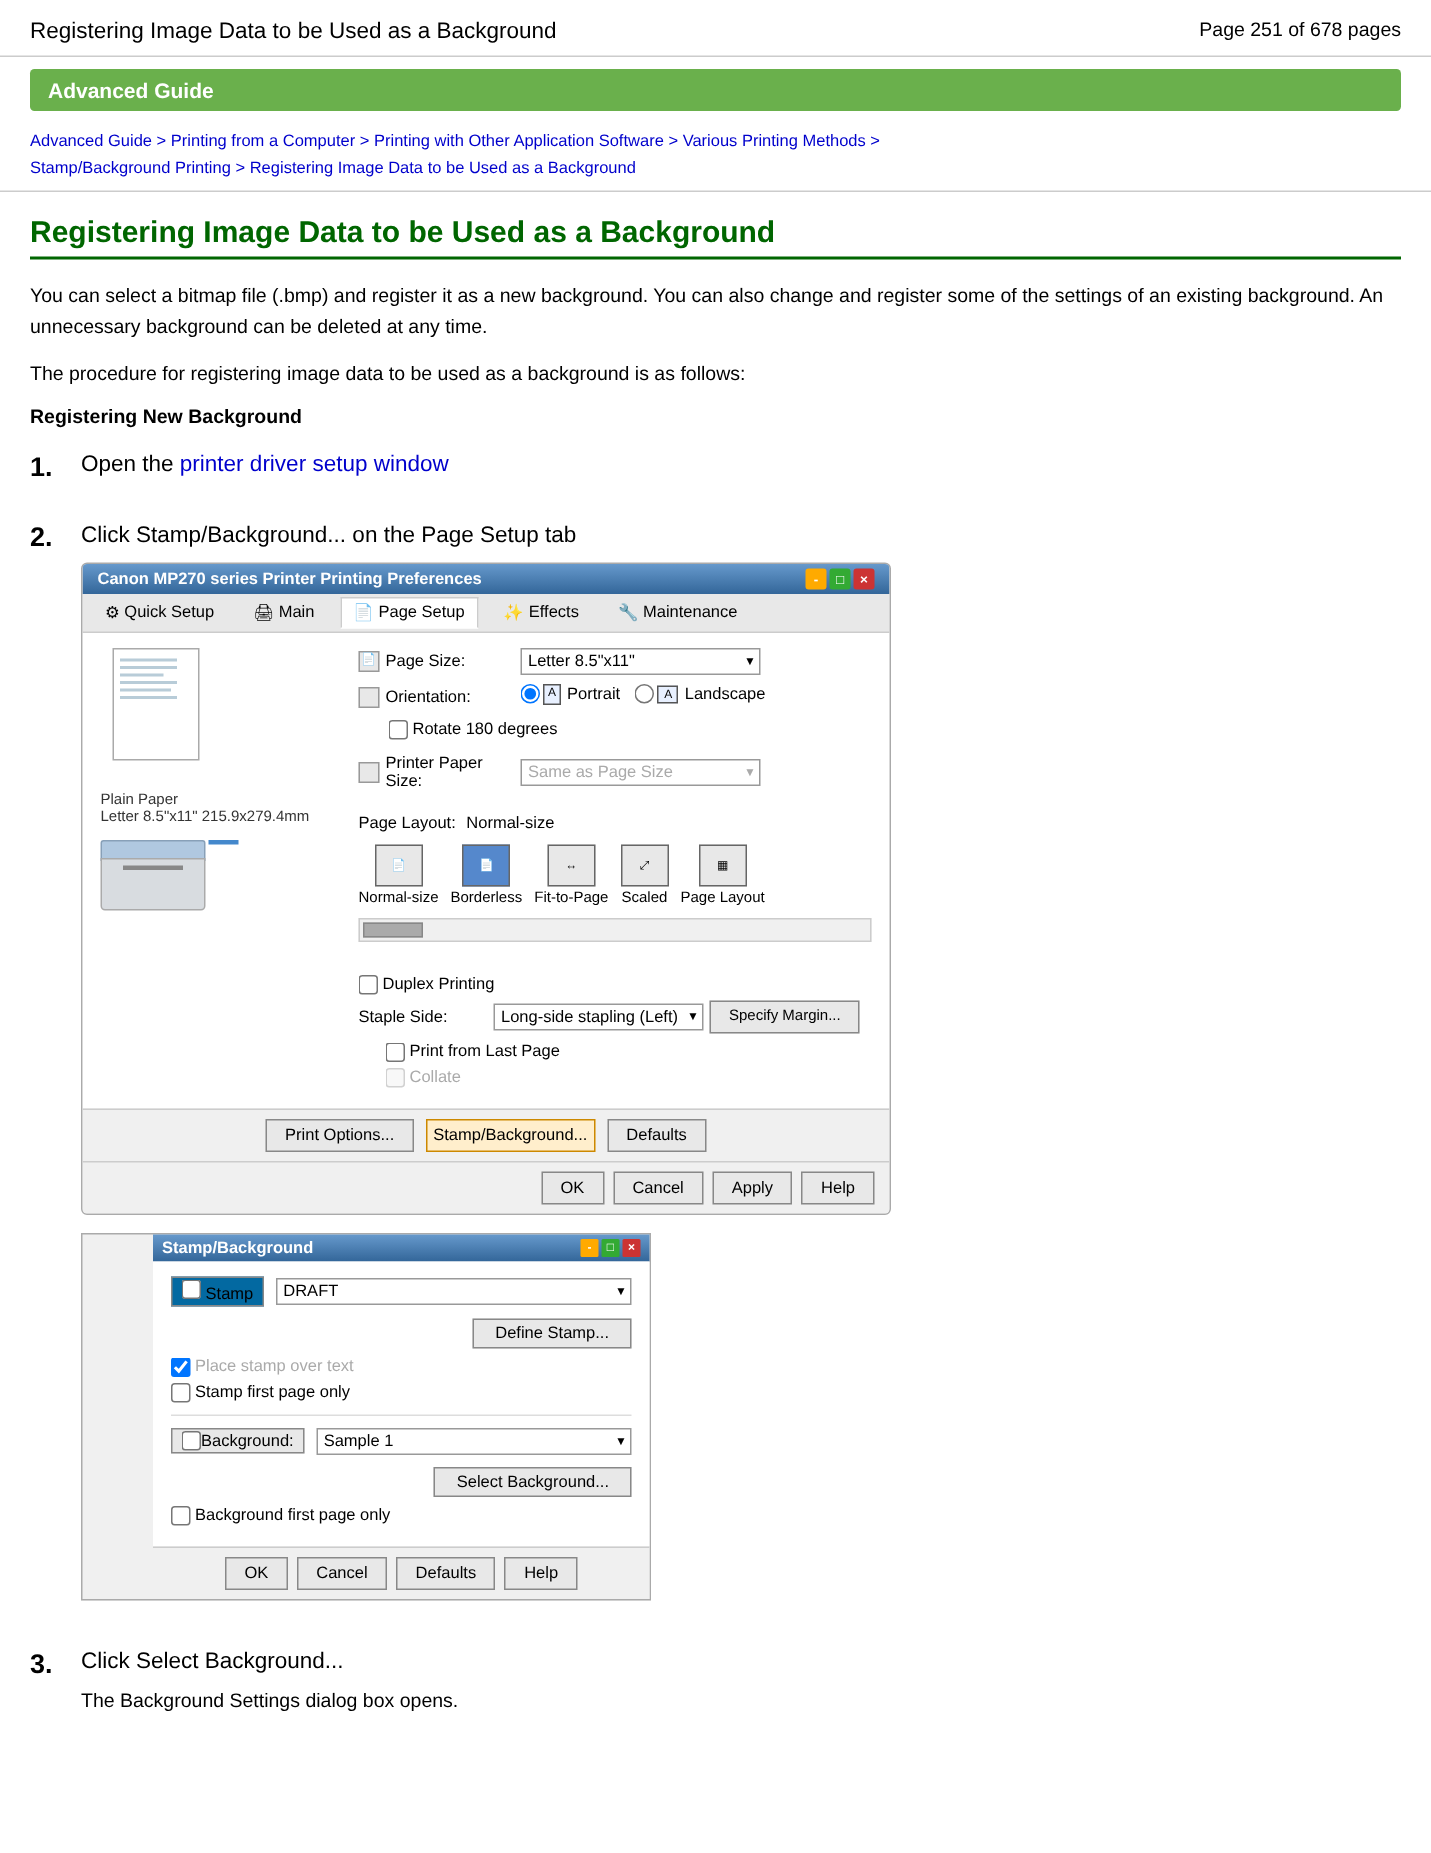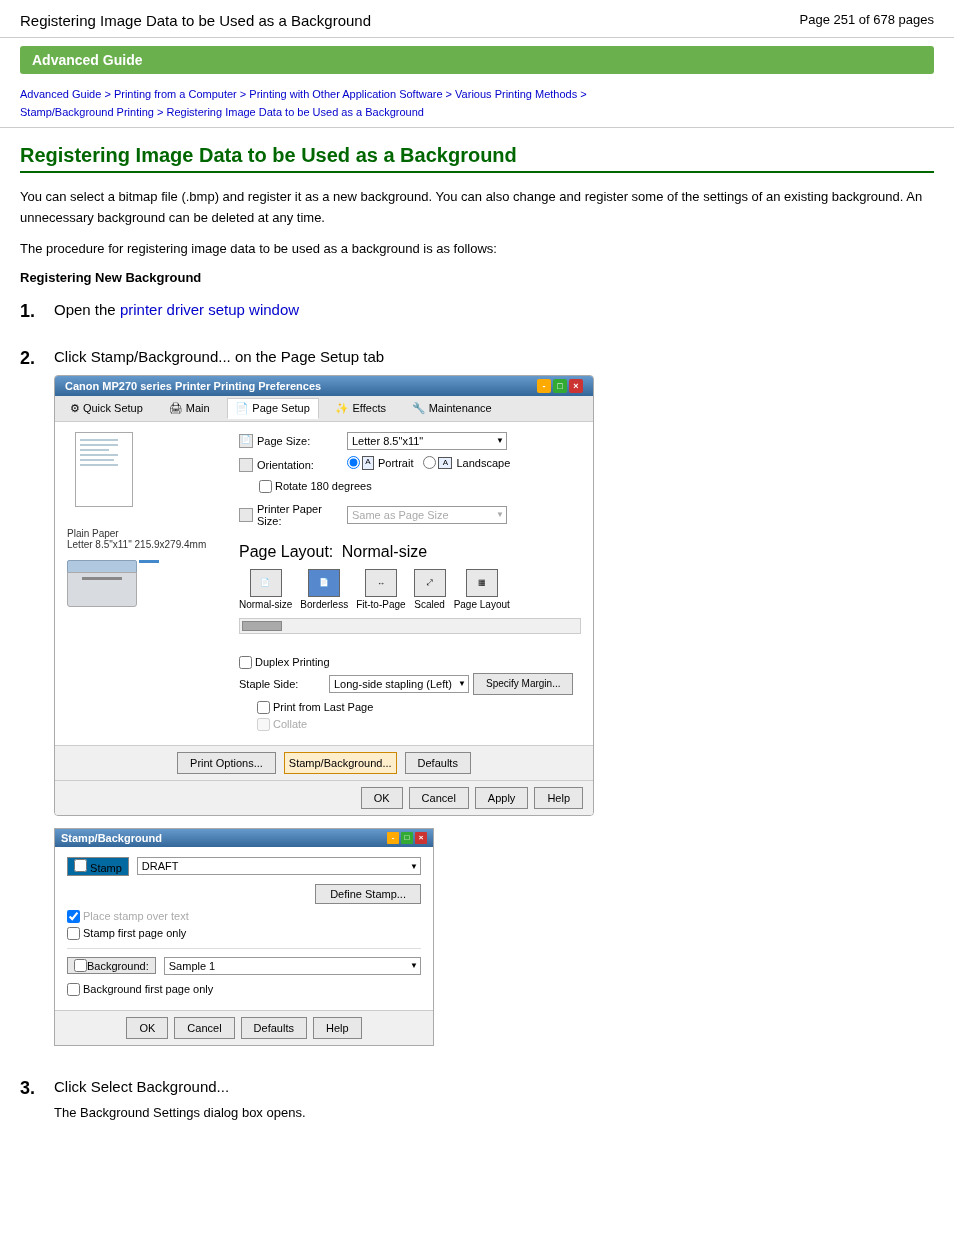--- a/index.html
+++ b/index.html
@@ -521,21 +521,21 @@
               </div>
             </div>
             <div class="form-row">
               <span style="display:inline-block;width:14px;height:14px;background:#e8e8e8;border:1px solid #999;margin-right:4px;"></span>
               <span class="form-label">Printer Paper Size:</span>
               <div class="select-box" style="width:160px;position:relative;color:#aaa;">
                 <span>Same as Page Size</span>
                 <span class="select-arrow">▼</span>
               </div>
             </div>
-            <div style="font-size:16px;margin-bottom:6px;margin-top:16px;">
+            <div style="font-size:11px;margin-bottom:6px;margin-top:16px;">
               <span>Page Layout:</span>
               <span style="margin-left:4px;">Normal-size</span>
             </div>
             <div class="layout-icons">
               <div class="layout-icon-item">
                 <div class="layout-icon-box">📄</div>
                 <span>Normal-size</span>
               </div>
               <div class="layout-icon-item">
                 <div class="layout-icon-box" style="background:#5588cc;color:#fff;">📄</div>
@@ -587,21 +587,21 @@
         </div>
         <div class="dialog-footer">
           <button class="dialog-btn">OK</button>
           <button class="dialog-btn">Cancel</button>
           <button class="dialog-btn">Apply</button>
           <button class="dialog-btn">Help</button>
         </div>
       </div>
 
 
-      <div class="small-dialog" style="margin-top:12px;">
+      <div class="small-dialog" style="margin-top:12px;padding-left:47px;">
         <div class="small-dialog-title">
           <span>Stamp/Background</span>
           <div style="display:flex;gap:2px;">
             <span style="width:12px;height:12px;background:#ffaa00;border-radius:1px;font-size:8px;display:flex;align-items:center;justify-content:center;">-</span>
             <span style="width:12px;height:12px;background:#33aa33;border-radius:1px;font-size:8px;display:flex;align-items:center;justify-content:center;">□</span>
             <span style="width:12px;height:12px;background:#cc3333;border-radius:1px;font-size:8px;display:flex;align-items:center;justify-content:center;">×</span>
           </div>
         </div>
         <div class="small-dialog-body">
           <div class="small-form-row">
@@ -628,20 +628,23 @@
           <hr style="margin:8px 0;border:none;border-top:1px solid #ddd;">
           <div class="small-form-row">
             <div style="display:inline-flex;align-items:center;border:1px solid #888;padding:1px 6px;font-size:11px;background:#e8e8e8;margin-right:8px;">
               <input type="checkbox" style="">
               <span>Background:</span>
             </div>
             <div class="small-select" style="width:100px;position:relative;">
               <span>Sample 1</span>
               <span style="position:absolute;right:2px;font-size:8px;">▼</span>
             </div>
+          </div>
+          <div style="display:flex;justify-content:flex-end;margin-bottom:6px;">
+            <button class="small-btn">Select Background...</button>
           </div>
           <div class="checkbox-item">
             <input type="checkbox" style="">
             <span>Background first page only</span>
           </div>
         </div>
         <div class="small-footer">
           <button class="dialog-btn">OK</button>
           <button class="dialog-btn">Cancel</button>
           <button class="dialog-btn">Defaults</button>

